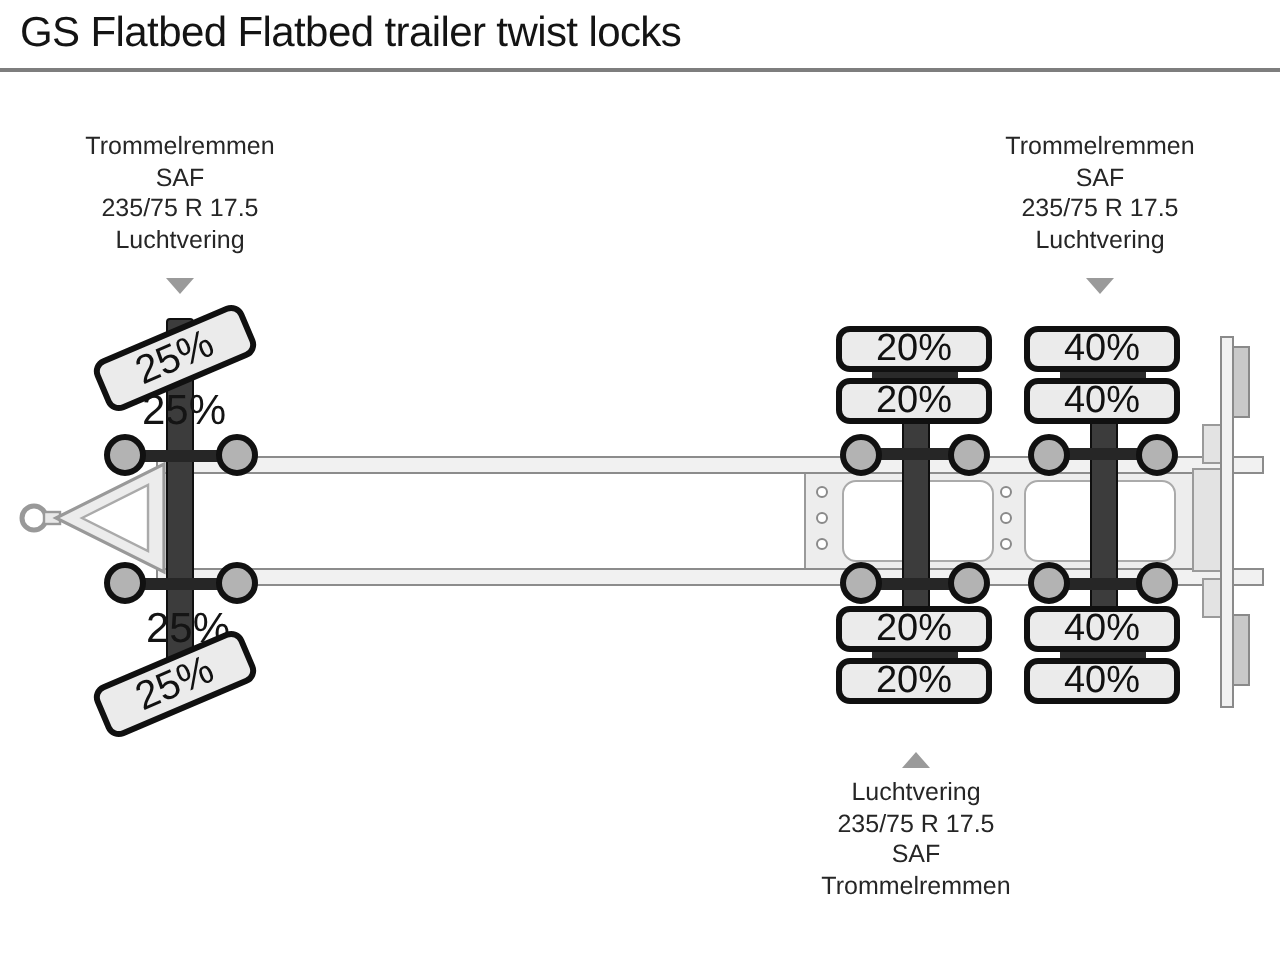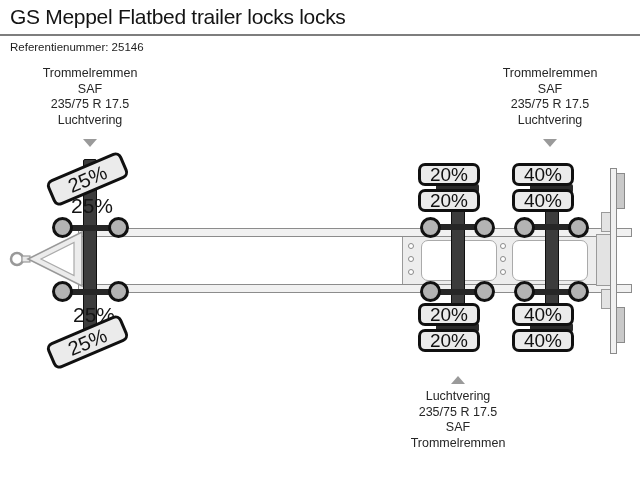--- a/index.html
+++ b/index.html
@@ -36,33 +36,32 @@
   .knuckle{width:21px;height:21px;background:#b3b3b3;border:3px solid #111;border-radius:50%;box-sizing:border-box;}
   .hub{background:#2a2a2a;border-radius:2px;}
 
   
   .wheel{
     box-sizing:border-box;background:#ebebeb;border:3px solid #101010;border-radius:7px;
     display:flex;align-items:center;justify-content:center;
     font-size:19px;color:#111;
   }
   .wheel.front{width:81px;height:28px;font-size:20px;transform:rotate(-23deg);}
-  .wheel.rear{width:62px;height:23px;left:0;}
+  .wheel.rear{width:78px;height:23px;left:0;}
   .pct-label{width:56px;text-align:center;font-size:21px;color:#141414;}
 
   .watermark{right:12px;top:452px;font-size:13.5px;color:#9b9b9b;letter-spacing:0.5px;}
 </style>
 </head>
 <body>
 
 <div class="stage">
 
-  <div class="abs title">GS Meppel Flatbed trailer locks locks</div>
+  <div class="abs title">GS Flatbed Flatbed trailer twist locks</div>
   <div class="abs divider"></div>
-  <div class="abs refline">Referentienummer: 25146</div>
 
   <div class="abs info" style="left:5px;top:66px;">
     <div>Trommelremmen</div>
     <div>SAF</div>
     <div>235/75 R 17.5</div>
     <div>Luchtvering</div>
   </div>
   <div class="abs arrow-down" style="left:83px;top:139px;"></div>
 
   <div class="abs info" style="left:465px;top:66px;">

